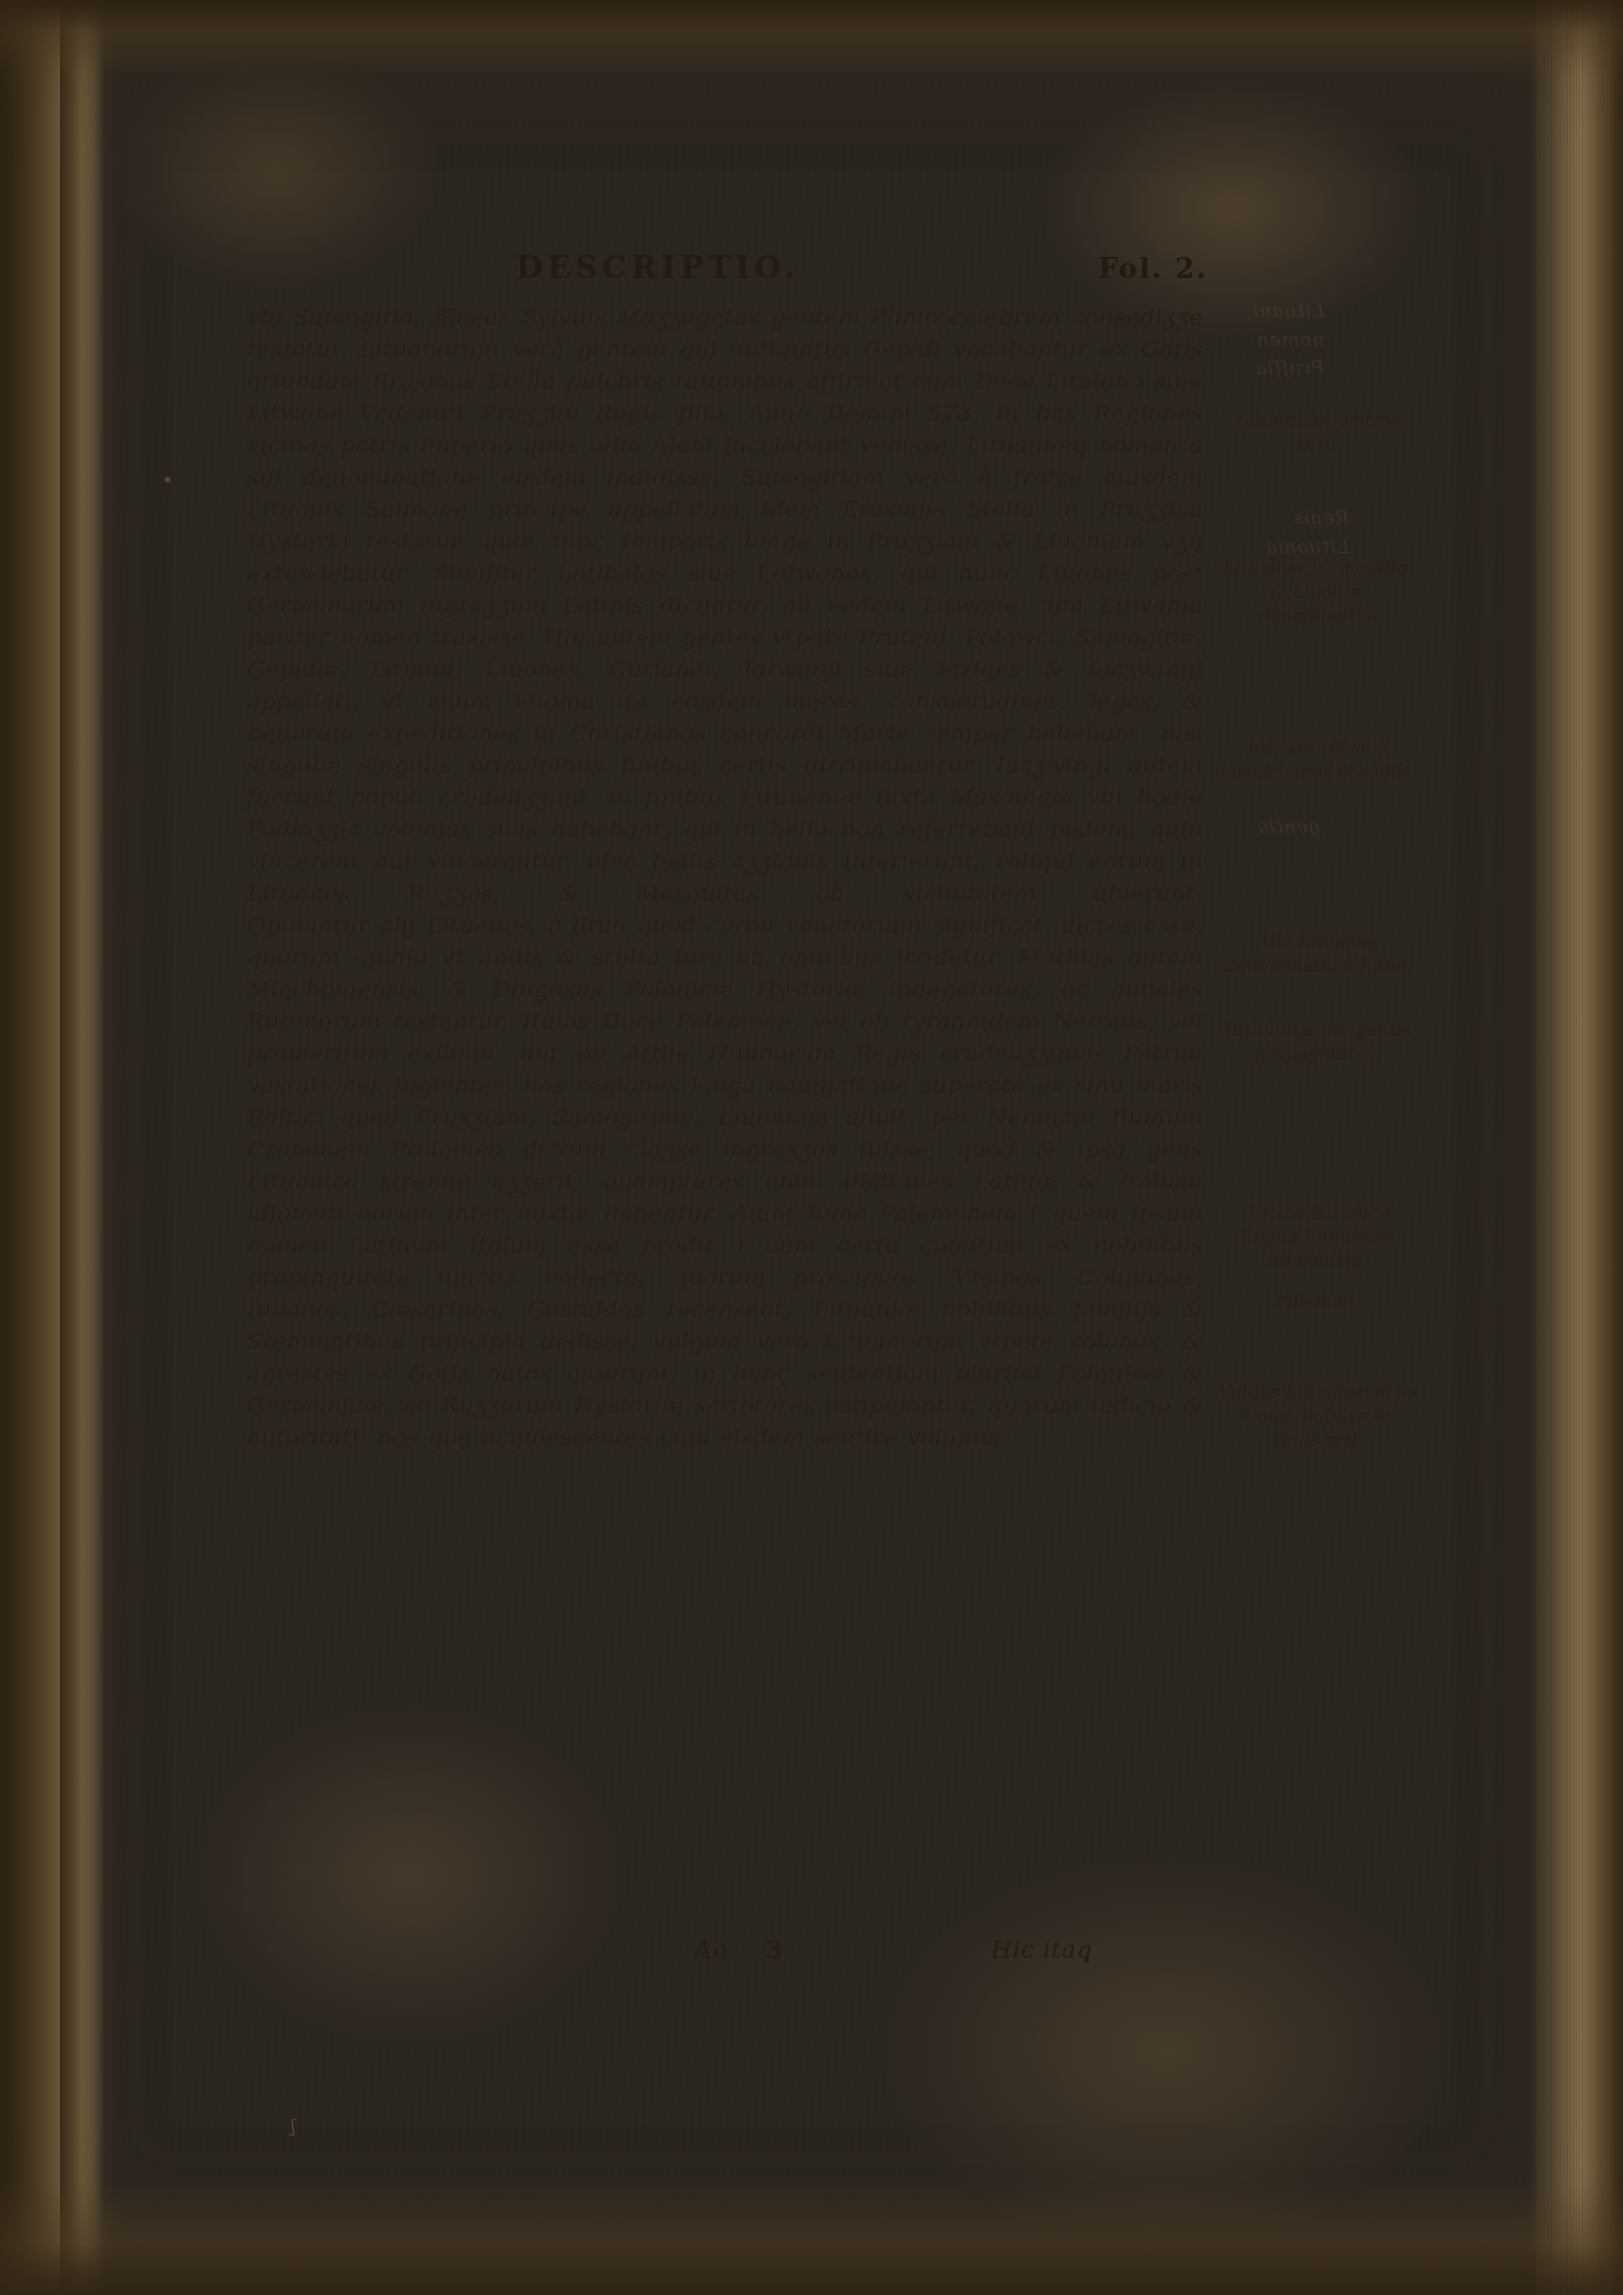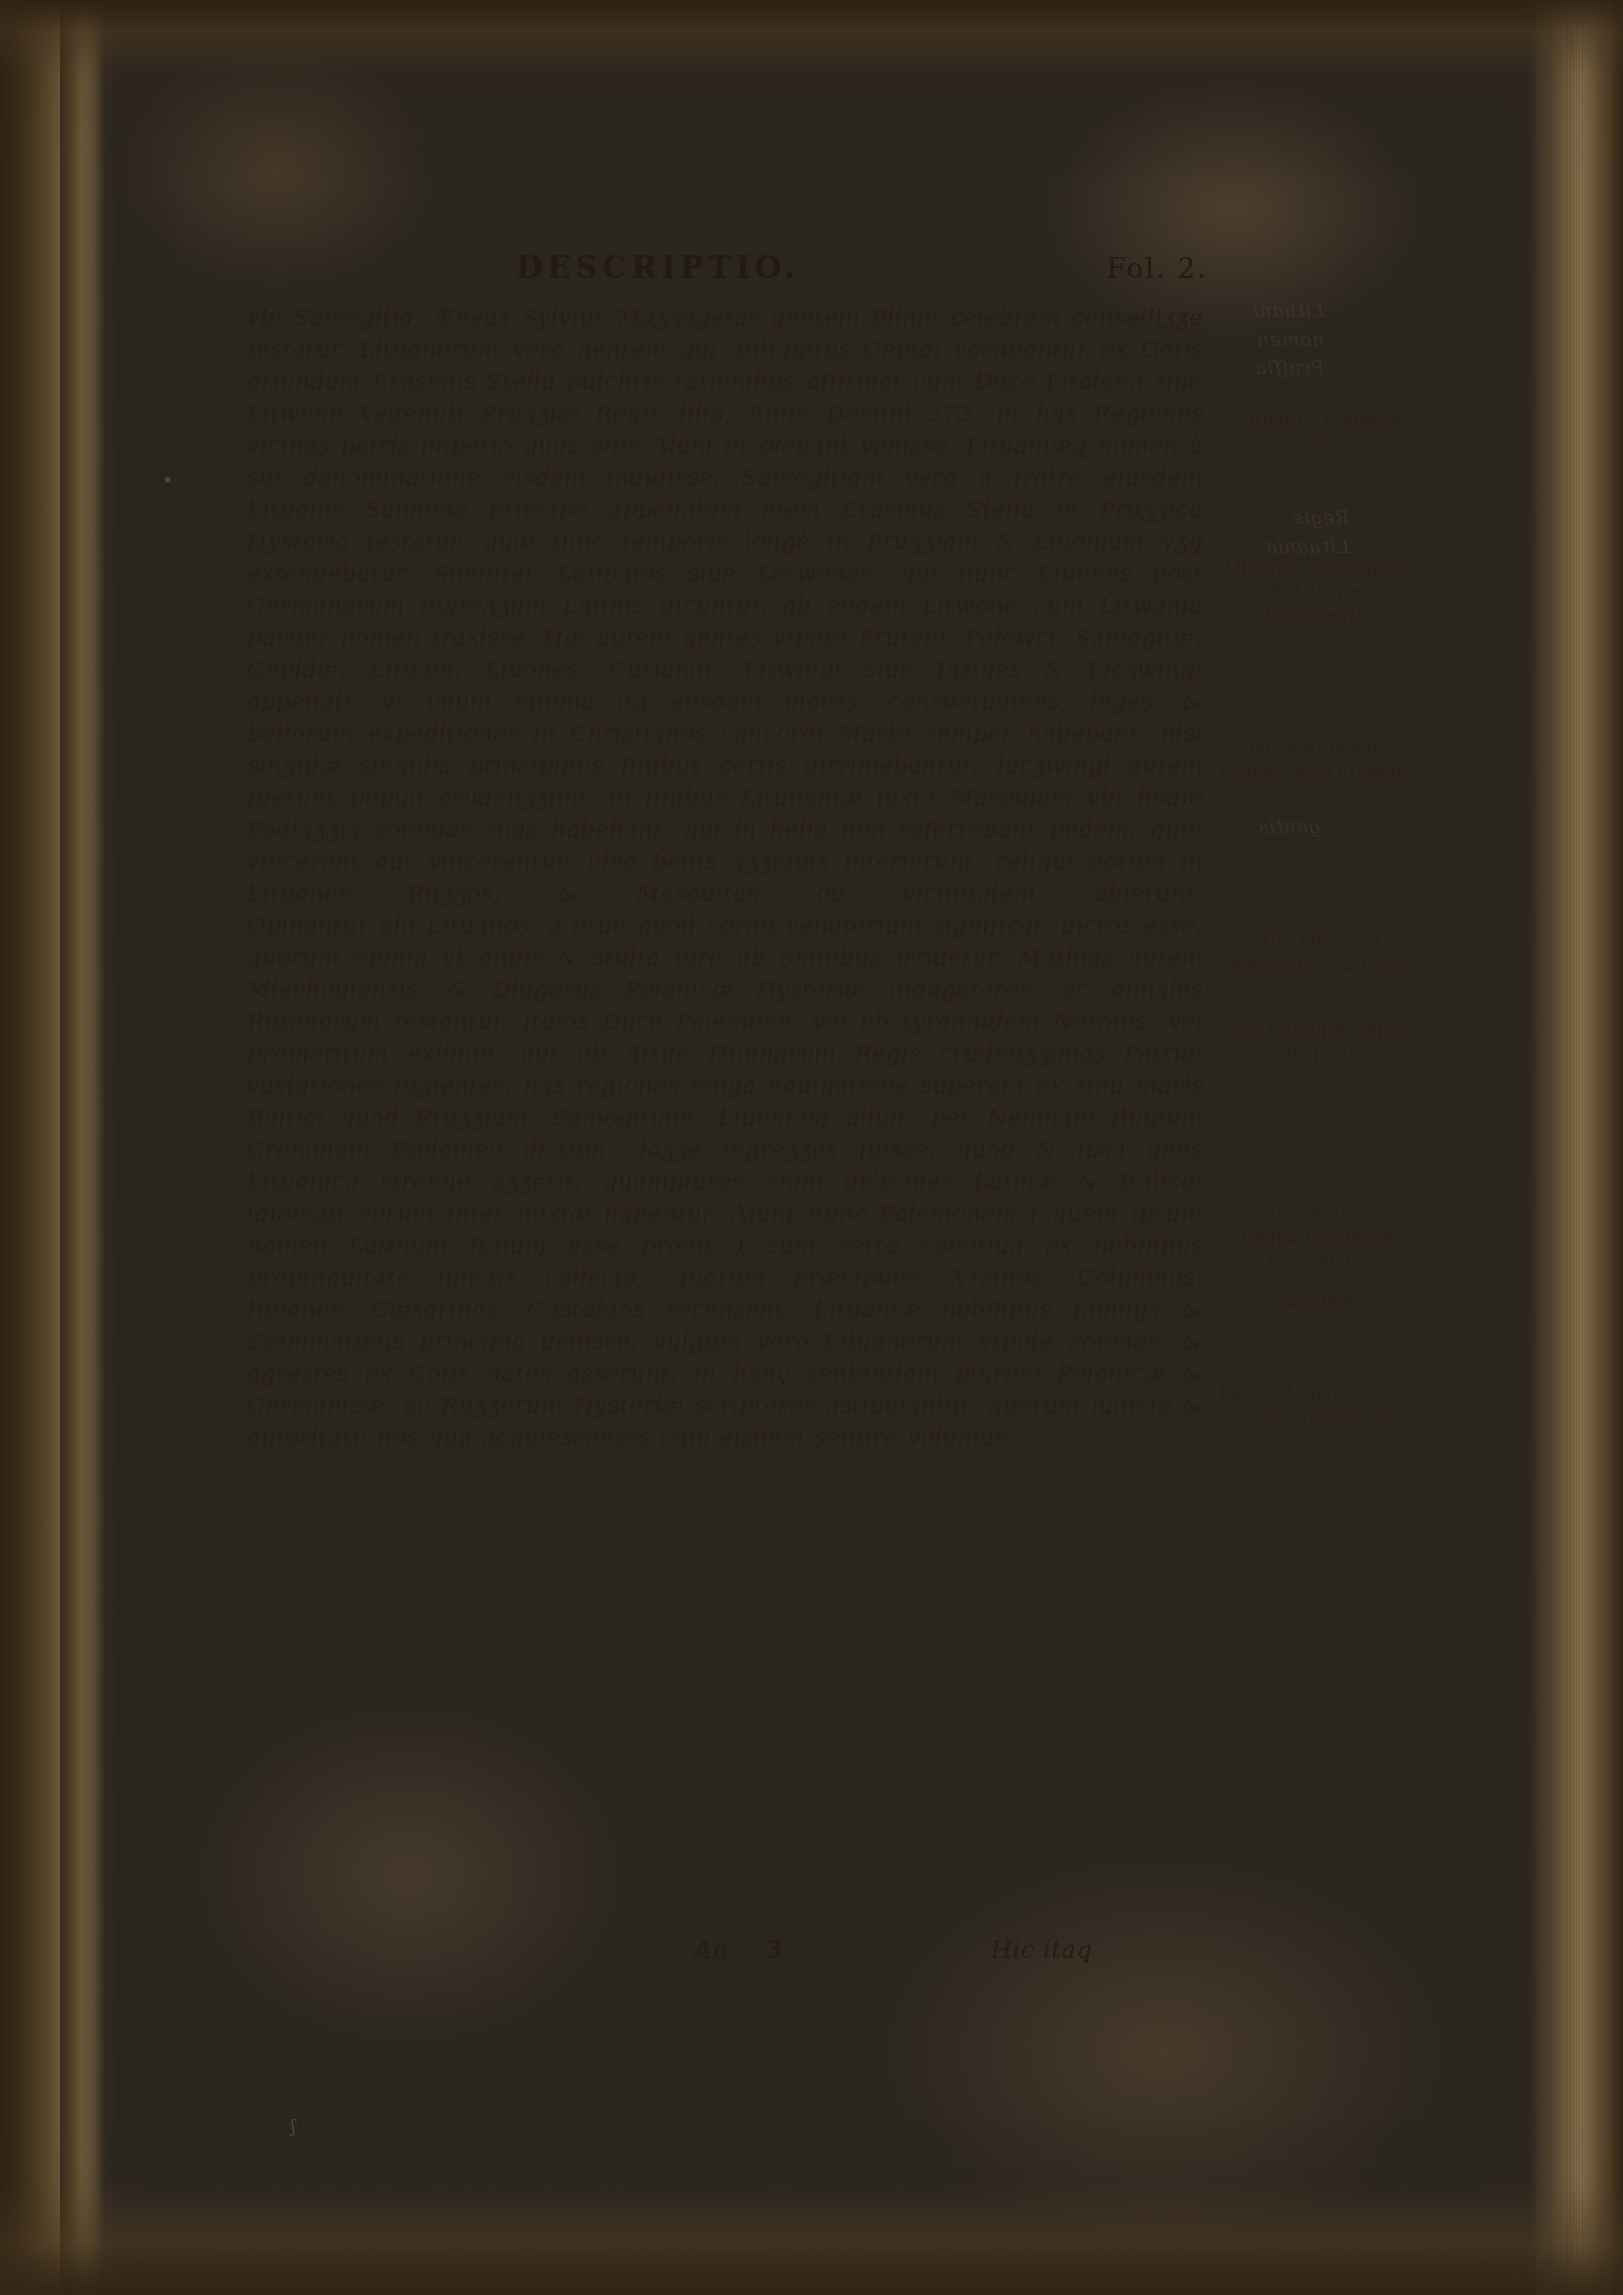--- a/index.html
+++ b/index.html
@@ -128,21 +128,21 @@
     font-size: 31px;
     letter-spacing: 4.4px;
     color: #241a10;
     font-weight: 600;
   }
   .head-folio {
     font-family: "DejaVu Serif", serif;
     font-size: 28px;
     letter-spacing: 1.9px;
     color: #241a10;
-    font-weight: 400;
+    font-weight: 700;
     margin-left: 113px;
   }
 
   .body-col {
     position: absolute;
     top: 301px;
     left: 247px;
     width: 956px;
   }
   .body-col p {

